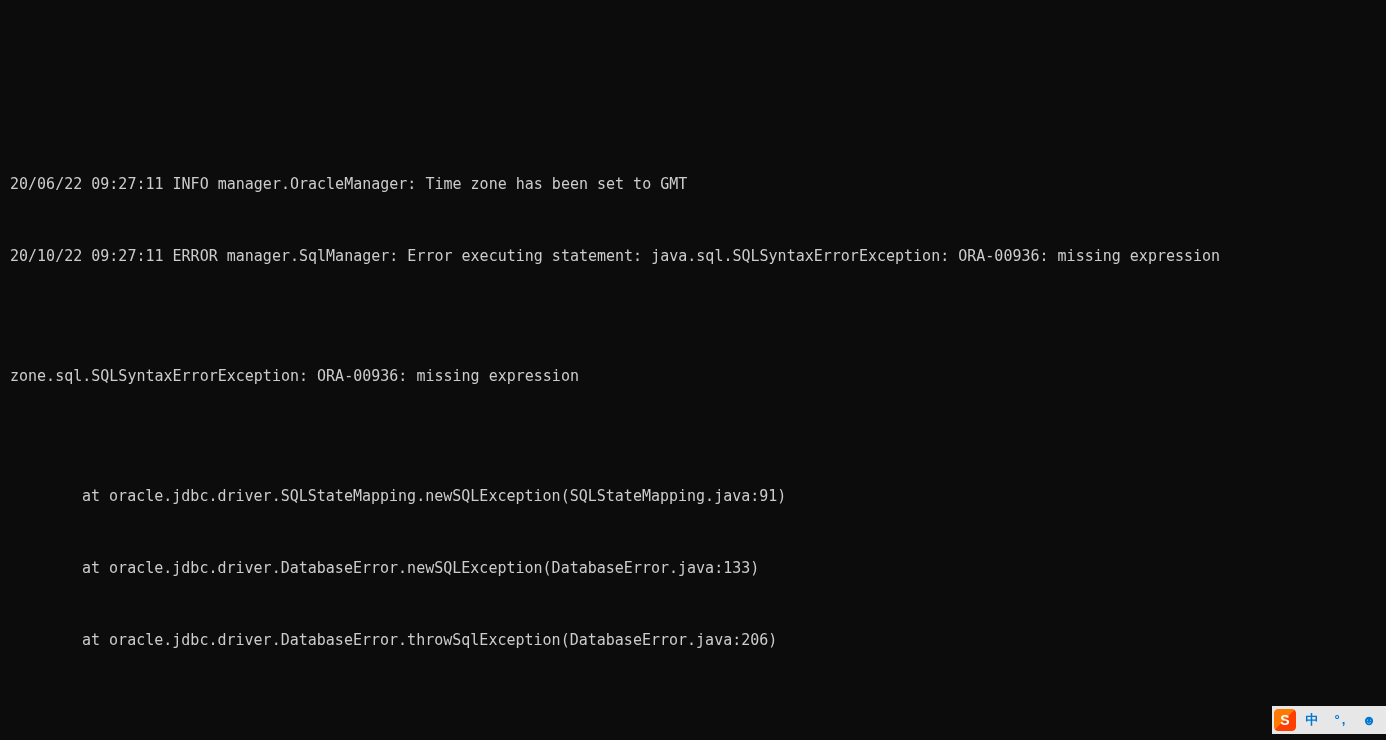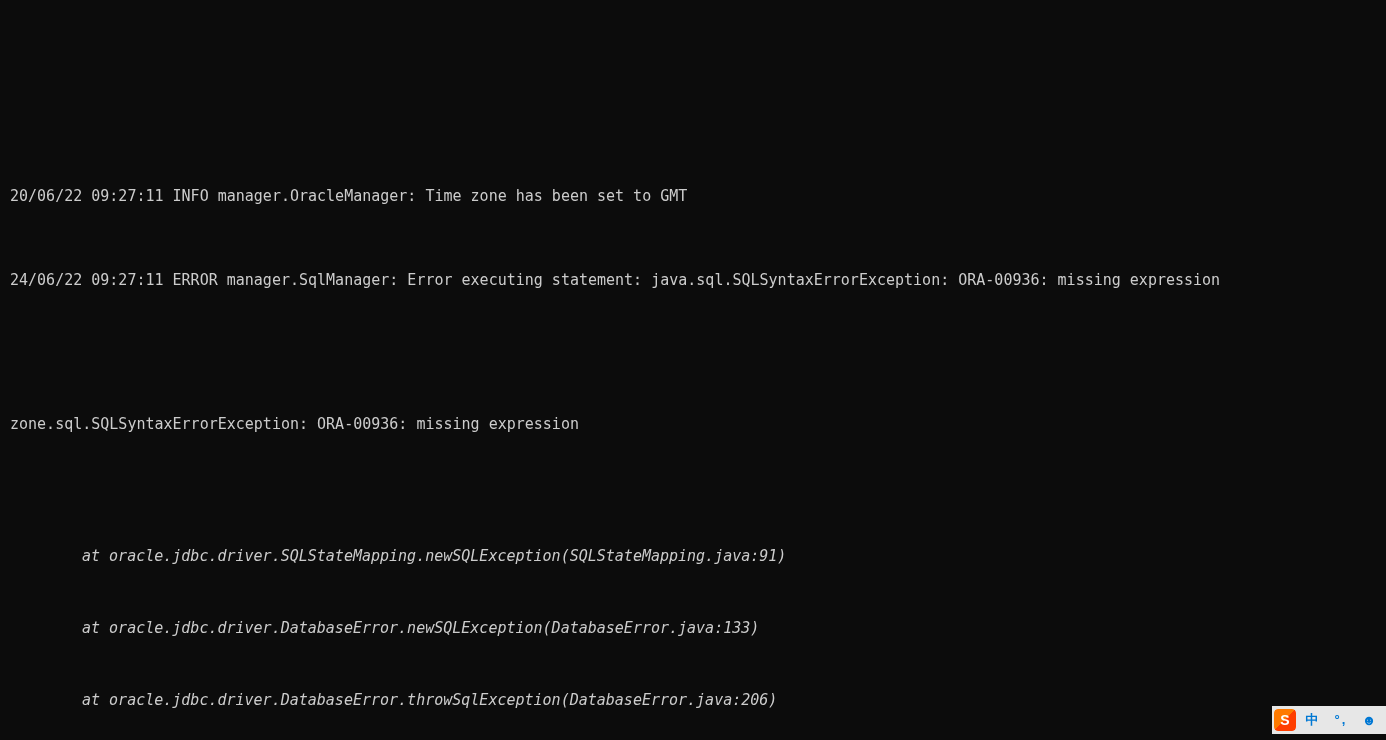--- a/index.html
+++ b/index.html
@@ -13,26 +13,24 @@
     width: 1386px;
     height: 740px;
     overflow: hidden;
     white-space: pre;
   }
   .terminal {
     padding: 4px 10px;
   }
   .log-line {
     white-space: pre;
-    margin-top: 12px;
   }
   .stack-line {
     white-space: pre;
     padding-left: 72px;
-    font-style: italic;
   }
 
   
   .ime-widget {
     position: fixed;
     bottom: 6px;
     right: 0;
     display: flex;
     align-items: center;
     gap: 6px;
@@ -78,21 +76,21 @@
     color:#0078d4;
   }
 </style>
 </head>
 <body>
 
 
 
 <div class="terminal">
   <div class="log-line">20/06/22 09:27:11 INFO manager.OracleManager: Time zone has been set to GMT</div>
-  <div class="log-line">24/06/22 09:27:11 ERROR manager.SqlManager: Error executing statement: java.sql.SQLSyntaxErrorException: ORA-00936: missing expression</div>
+  <div class="log-line">20/10/22 09:27:11 ERROR manager.SqlManager: Error executing statement: java.sql.SQLSyntaxErrorException: ORA-00936: missing expression</div>
   <div class="log-line"></div>
   <div class="log-line">zone.sql.SQLSyntaxErrorException: ORA-00936: missing expression</div>
   <div class="log-line"></div>
   <div class="stack-line">at oracle.jdbc.driver.SQLStateMapping.newSQLException(SQLStateMapping.java:91)</div>
   <div class="stack-line">at oracle.jdbc.driver.DatabaseError.newSQLException(DatabaseError.java:133)</div>
   <div class="stack-line">at oracle.jdbc.driver.DatabaseError.throwSqlException(DatabaseError.java:206)</div>
   
   
   
   

